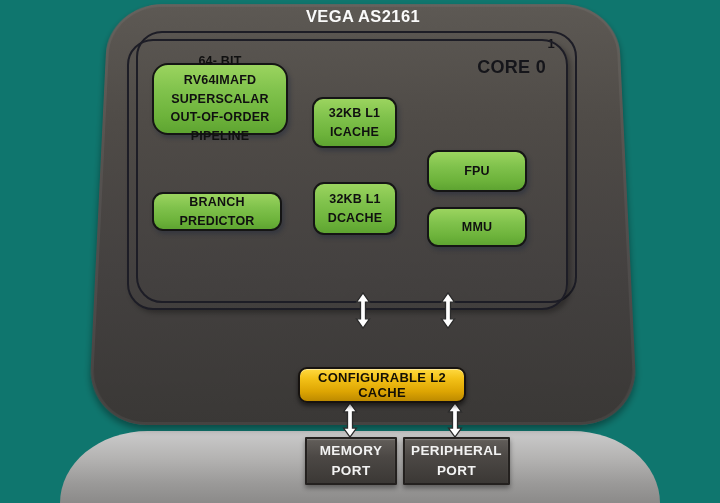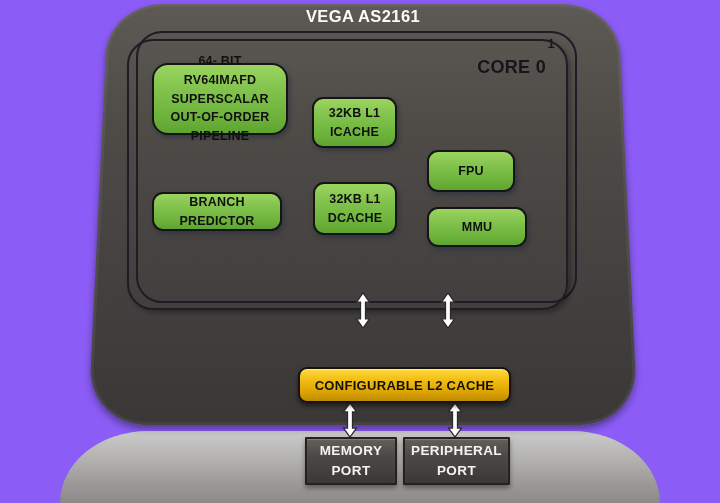--- a/index.html
+++ b/index.html
@@ -1,19 +1,19 @@
 <!DOCTYPE html>
 <html><head>
 <meta charset="utf-8">
 <style>
   * { margin:0; padding:0; box-sizing:border-box; }
   html,body { background:#ffffff; }
   .stage {
     position:relative; width:720px; height:503px; overflow:hidden;
-    background:#8b5cf6;
+    background:#0f766e;
     font-family:"Liberation Sans", sans-serif;
   }
   .stage > * { position:absolute; }
 
   
   .reflection {
     left:60px; top:431px; width:600px; height:72px;
     border-radius:95px 95px 0 0 / 78px 78px 0 0;
     background:linear-gradient(180deg,#cbcbcb 0%,#b4b3b2 38%,#9b9a99 72%,#8b8a89 100%);
   }
@@ -72,28 +72,28 @@
     background:linear-gradient(180deg,#625e5a 0%,#4c4845 40%,#3b3835 100%);
     border:2px solid #24211f; border-radius:1px;
     color:#f2f2f2; font-size:13.5px; letter-spacing:0.4px; line-height:1.5;
     box-shadow:0 3px 5px rgba(0,0,0,0.40), inset 0 1px 1px rgba(255,255,255,0.22);
   }
 
   
   #b-pipeline     { left:152px; top:63px;  width:136px; height:72px; border-radius:16px; line-height:1.5; }
   #b-icache       { left:312px; top:97px;  width:85px;  height:51px; }
   #b-debug        { left:427px; top:81px;  width:101px; height:56px; line-height:1.4; }
-  #b-fpu          { left:427px; top:150px; width:88px; height:42px; }
+  #b-fpu          { left:427px; top:150px; width:100px; height:42px; }
   #b-branch       { left:152px; top:192px; width:130px; height:39px; }
   #b-dcache       { left:313px; top:182px; width:84px;  height:53px; }
   #b-mmu          { left:427px; top:207px; width:100px; height:40px; }
   #b-l1tlb        { left:150px; top:249px; width:133px; height:31px; }
   #b-ahb          { left:303px; top:262px; width:229px; height:31px; }
   #b-interconnect { left:263px; top:327px; width:277px; height:34px; }
-  #b-l2           { left:298px; top:367px; width:213px; height:36px;text-align:right; }
+  #b-l2           { left:298px; top:367px; width:168px; height:36px; }
   #b-memport      { left:305px; top:437px; width:92px;  height:48px; }
   #b-periport     { left:403px; top:437px; width:107px; height:48px; }
 
   .darrow { position:absolute; width:18px; }
 </style>
 </head>
 <body>
 
 <div class="stage">
 

